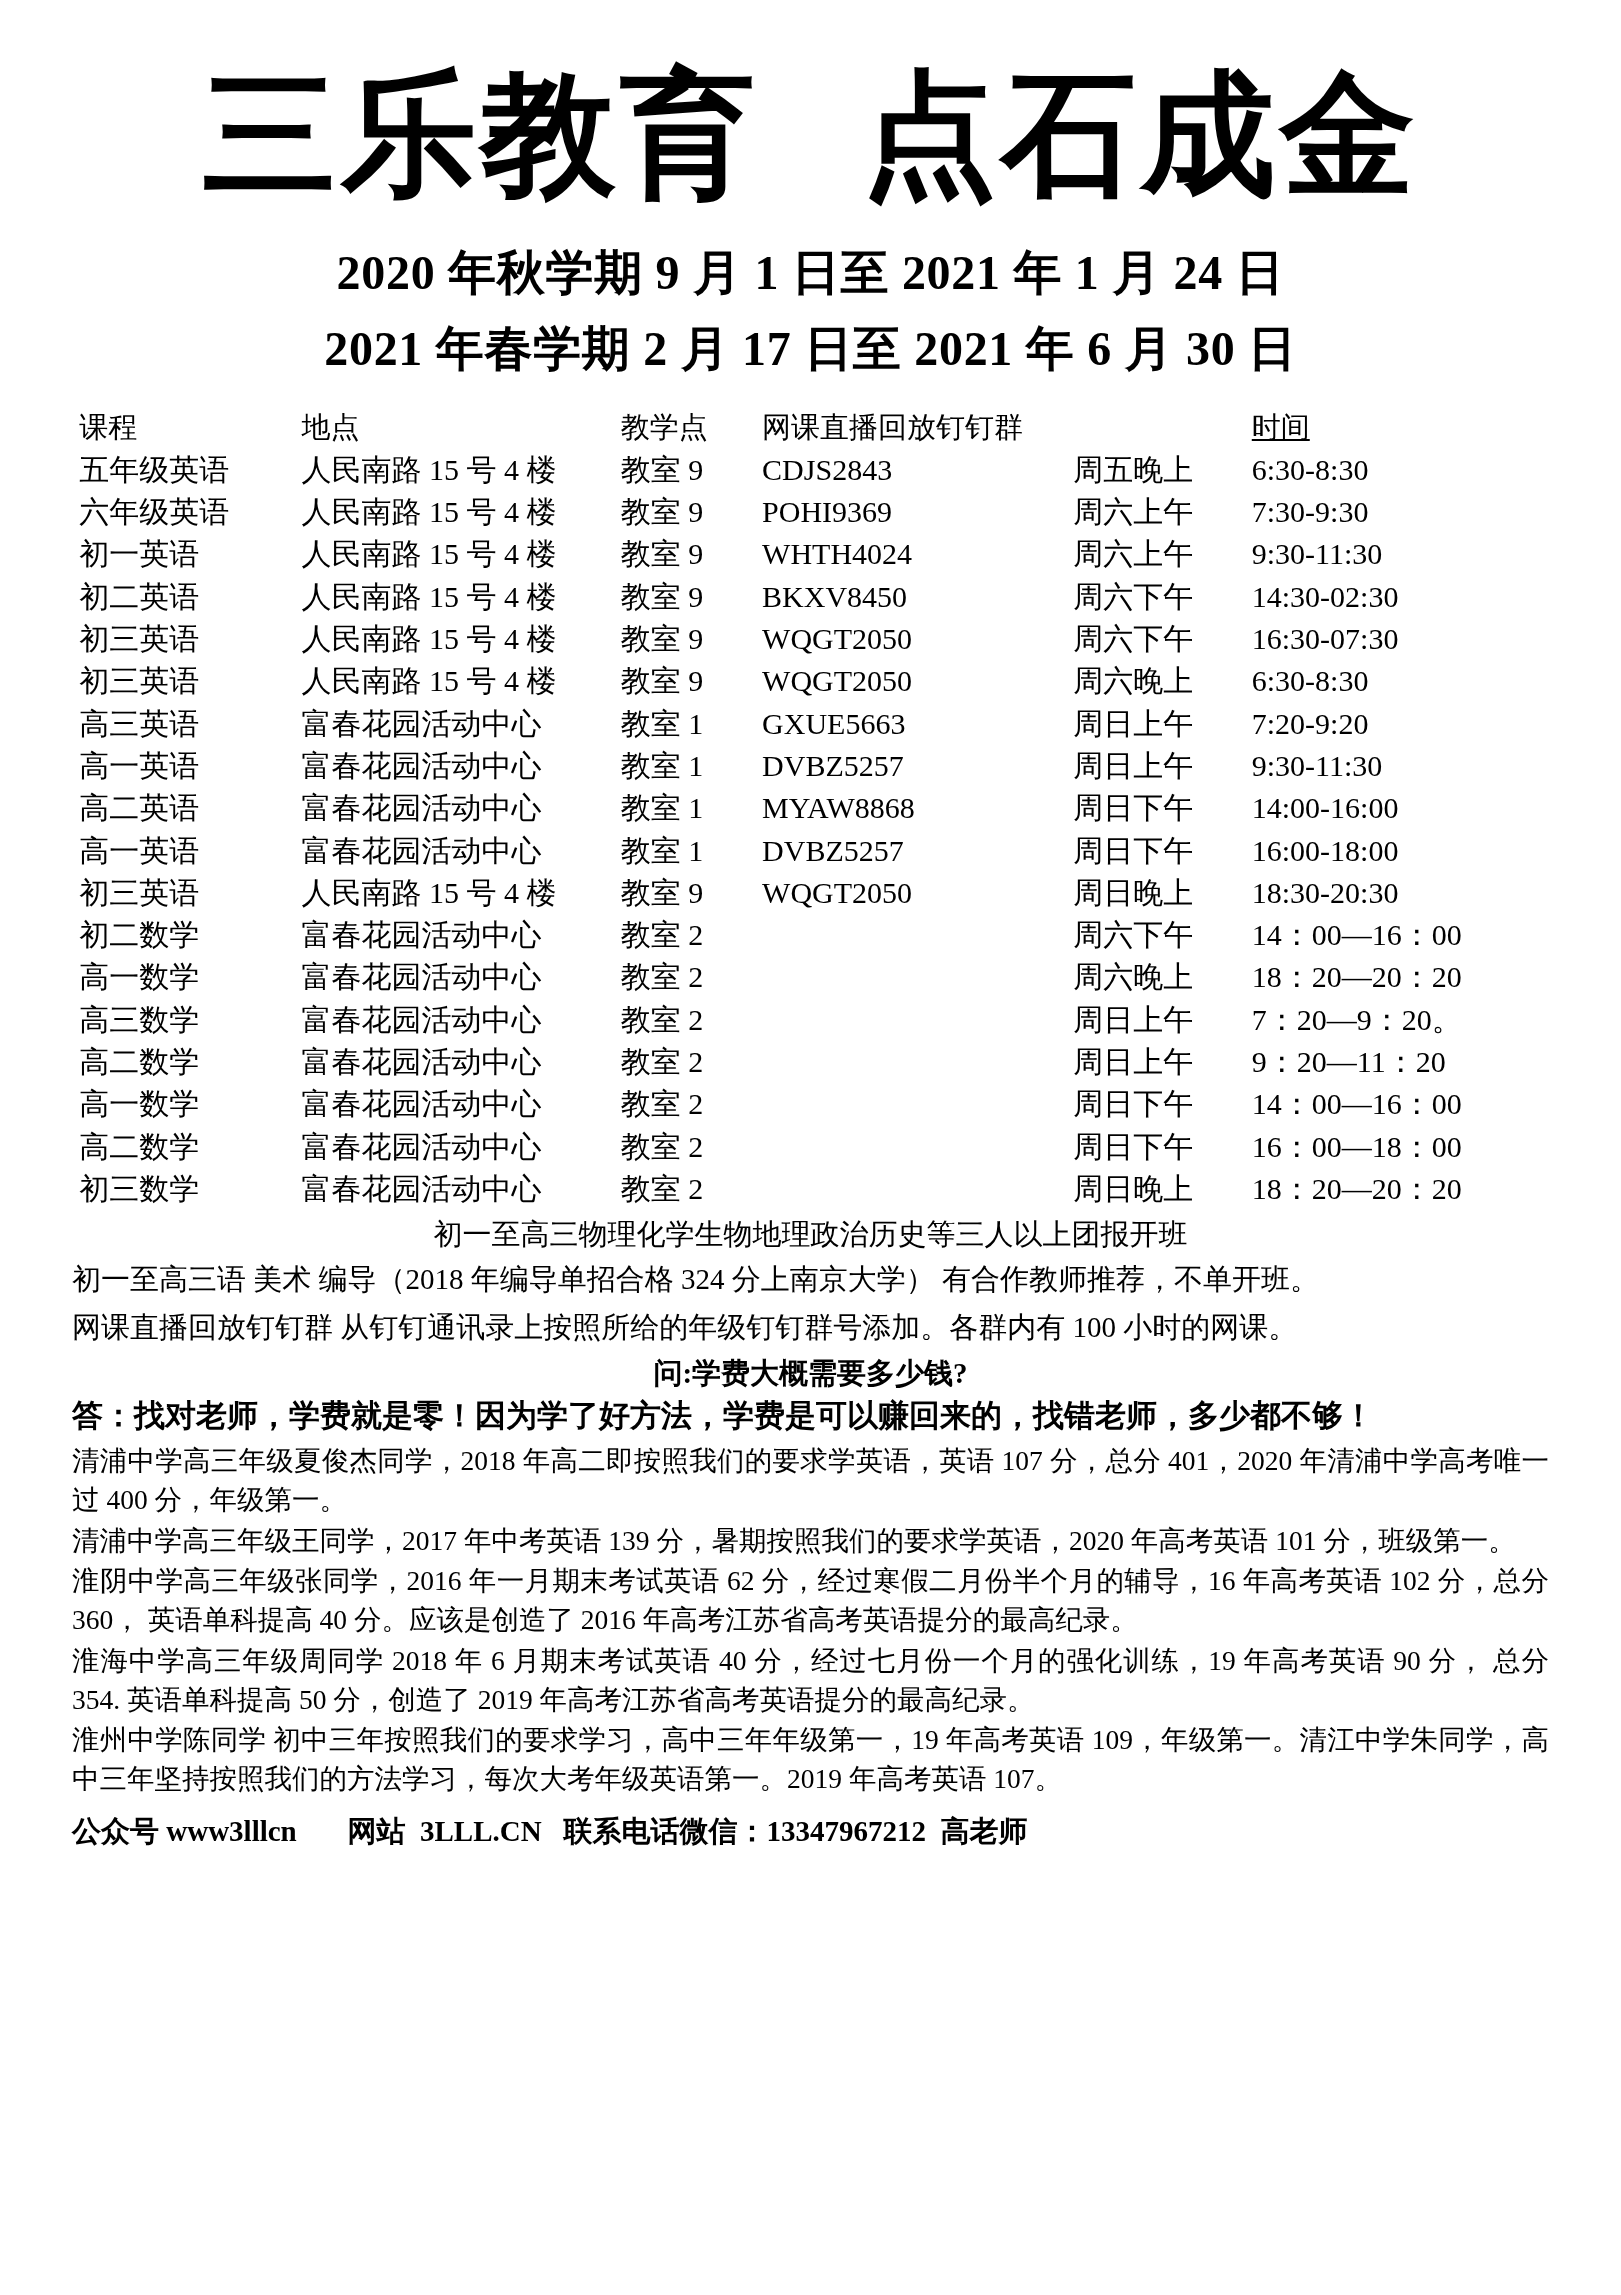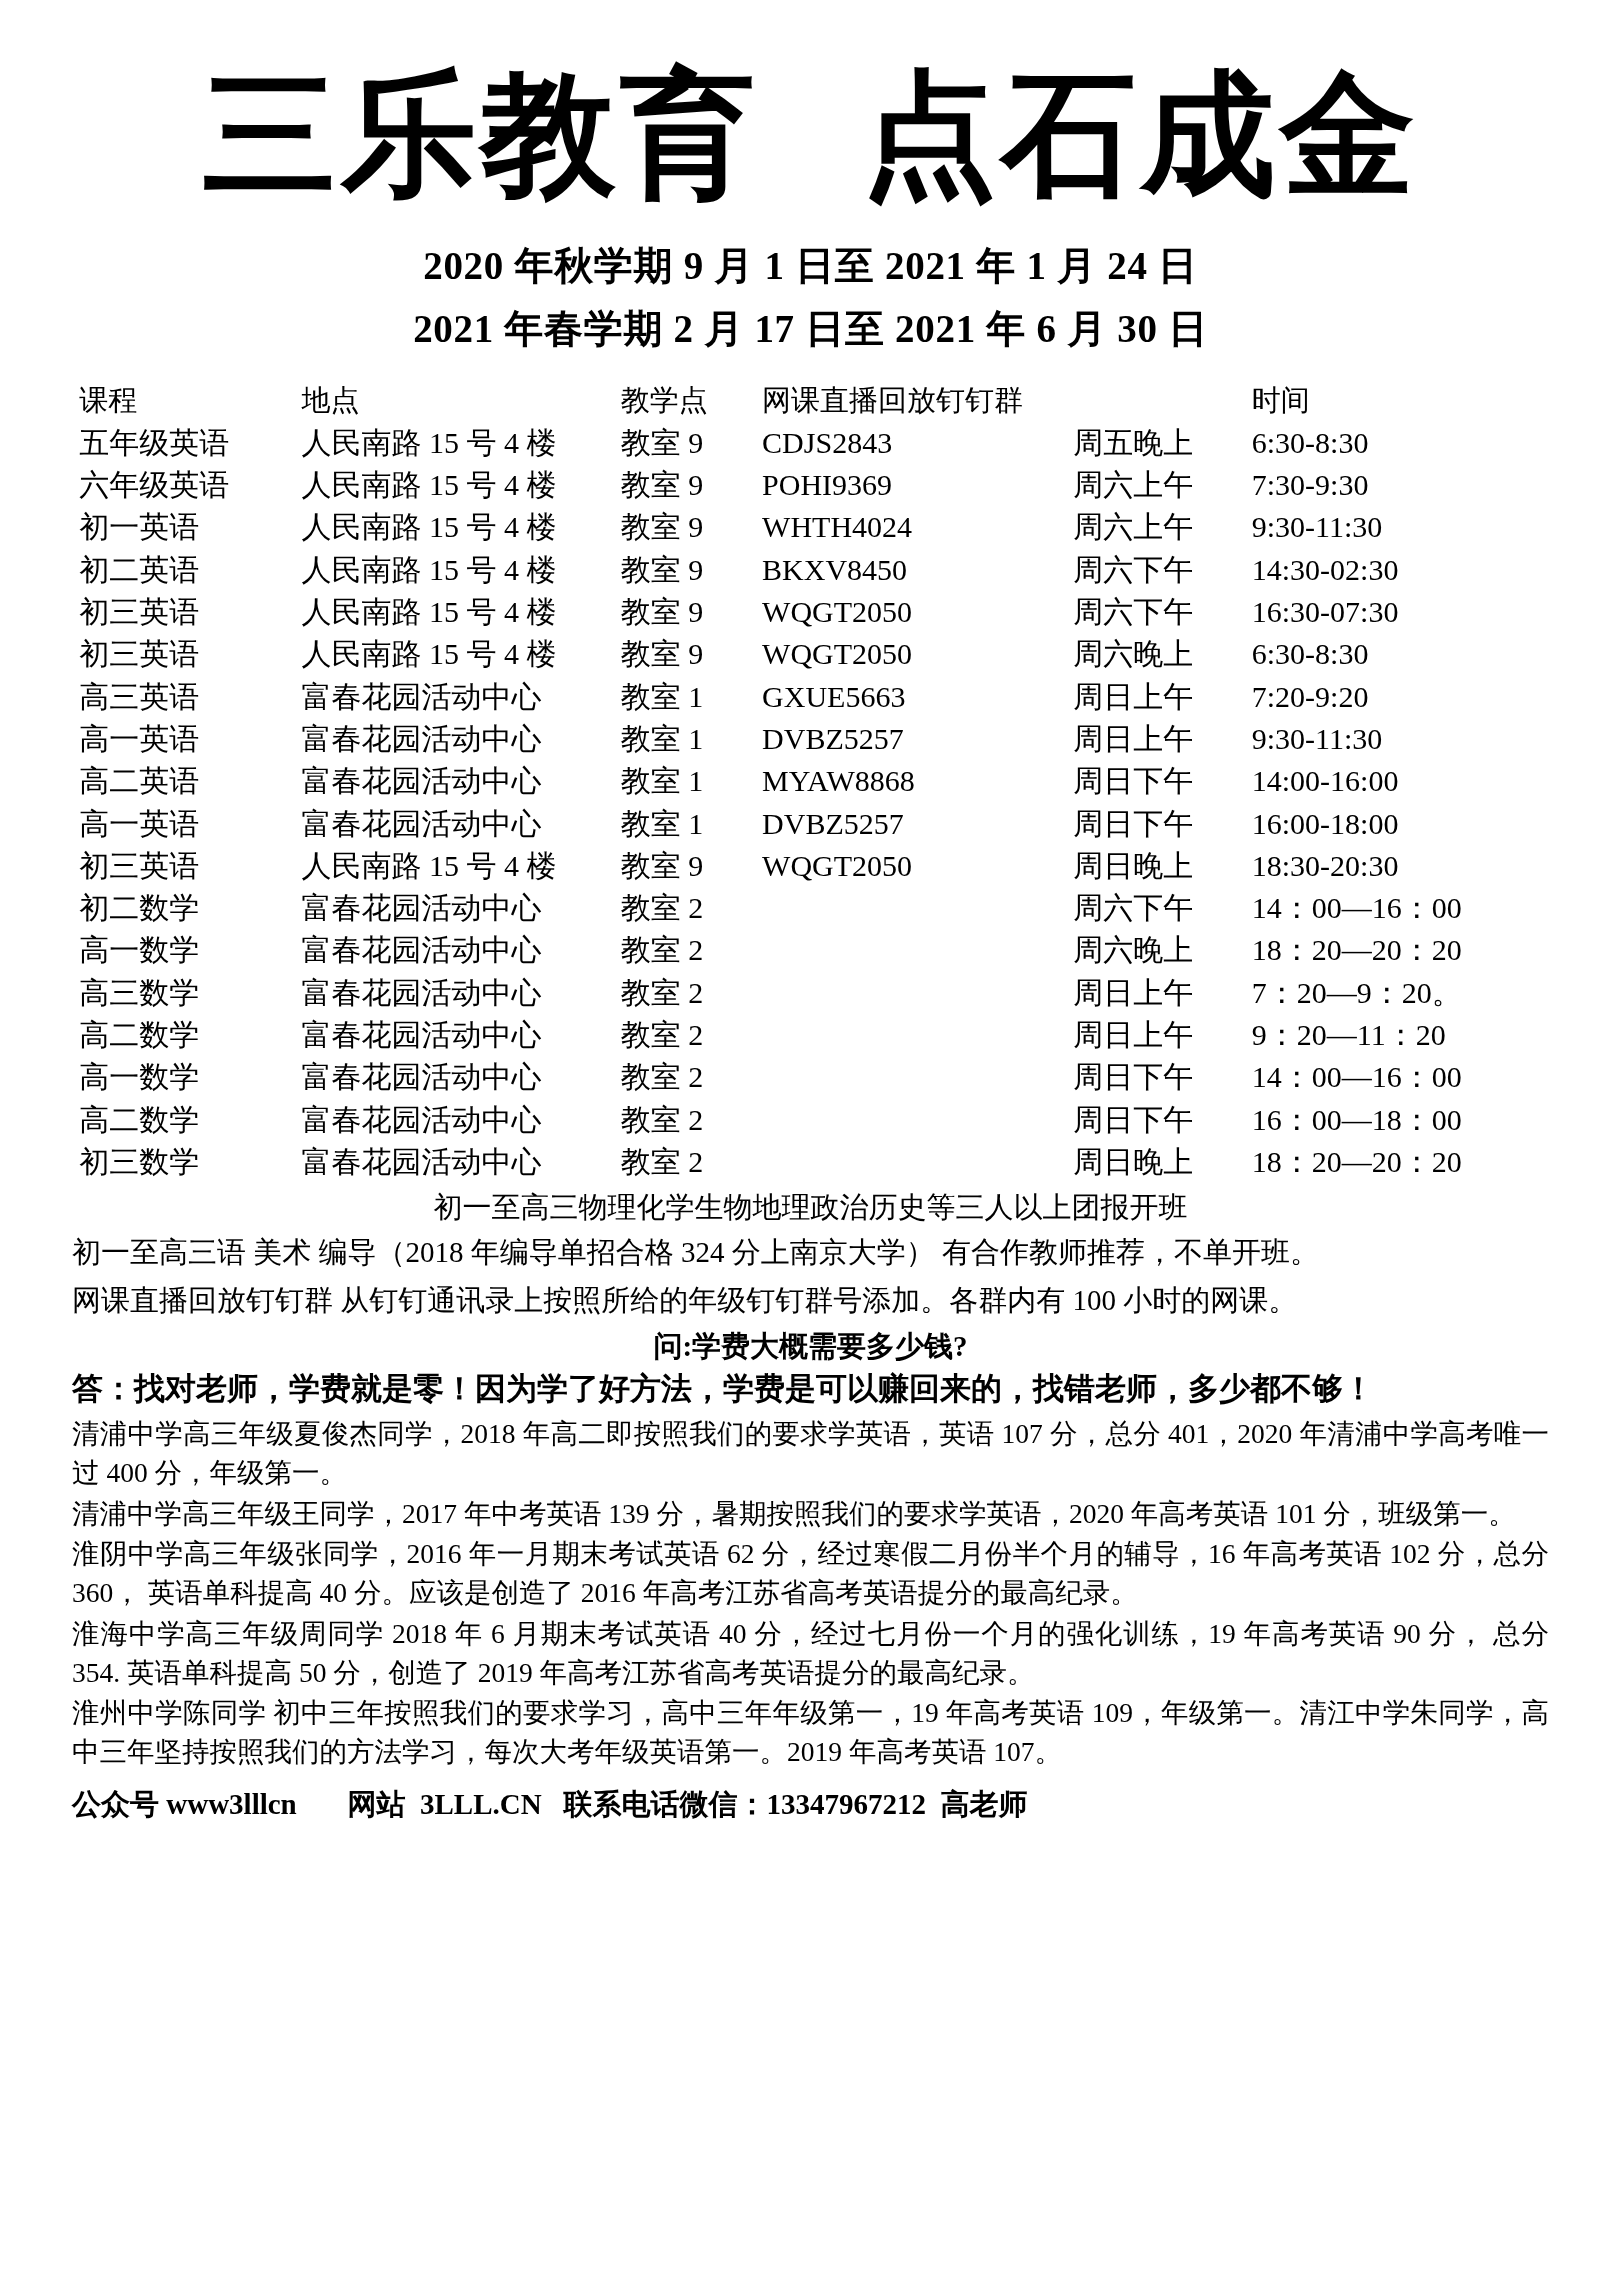--- a/index.html
+++ b/index.html
@@ -29,21 +29,21 @@
     line-height: 1.08;
     letter-spacing: 4.3px;
     white-space: pre;
     margin: 0 0 30px 0;
   }
 
   
   .termline {
     text-align: center;
     font-weight: 700;
-    font-size: 39px;
+    font-size: 48px;
     line-height: 1.5;
     letter-spacing: 0.7px;
     margin: 0 0 4.3px 0;
   }
   .termline.second { margin-bottom: 22px; }
 
   
   table.schedule {
     width: 100%;
     border-collapse: collapse;
@@ -68,21 +68,21 @@
   .col-room    { width: 138px; }
   .col-group   { width: 196px; font-weight: 700; }
   .col-day     { width: 196px; text-align: center !important; }
   .col-time    { width: 290px; font-weight: 700; padding-left: 14.5px !important; }
 
   thead .col-course { padding-left: 7.2px !important; }
   thead .col-place  { }
   thead .col-room   { }
   thead .col-group  { font-weight: 400; }
   thead .col-day    { text-align: left !important; padding-left: 7.2px !important; }
-  thead .col-time   { font-weight: 400; padding-left: 14.5px !important; }
+  thead .col-time   { font-weight: 400; padding-left: 14.5px !important; text-decoration: underline; }
 
   td.col-course, td.col-place, td.col-room { font-weight: 400; }
 
   
   .note-center {
     text-align: center;
     font-size: 29px;
     margin: 4.3px 0 1.4px 0;
     line-height: 1.35;
   }

